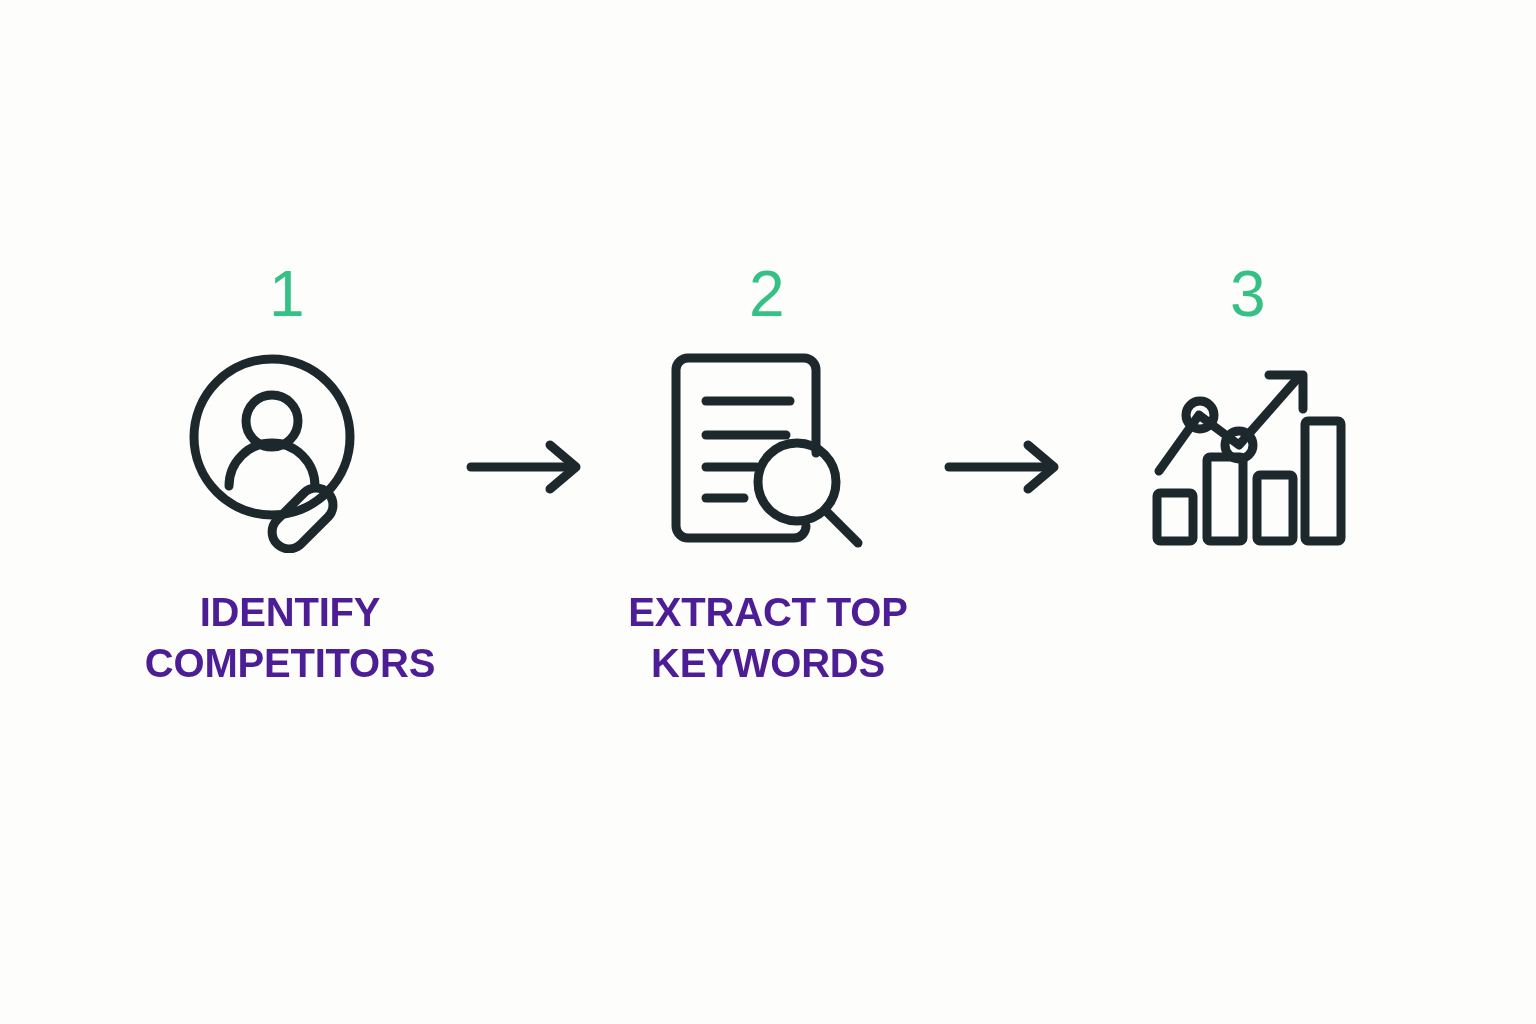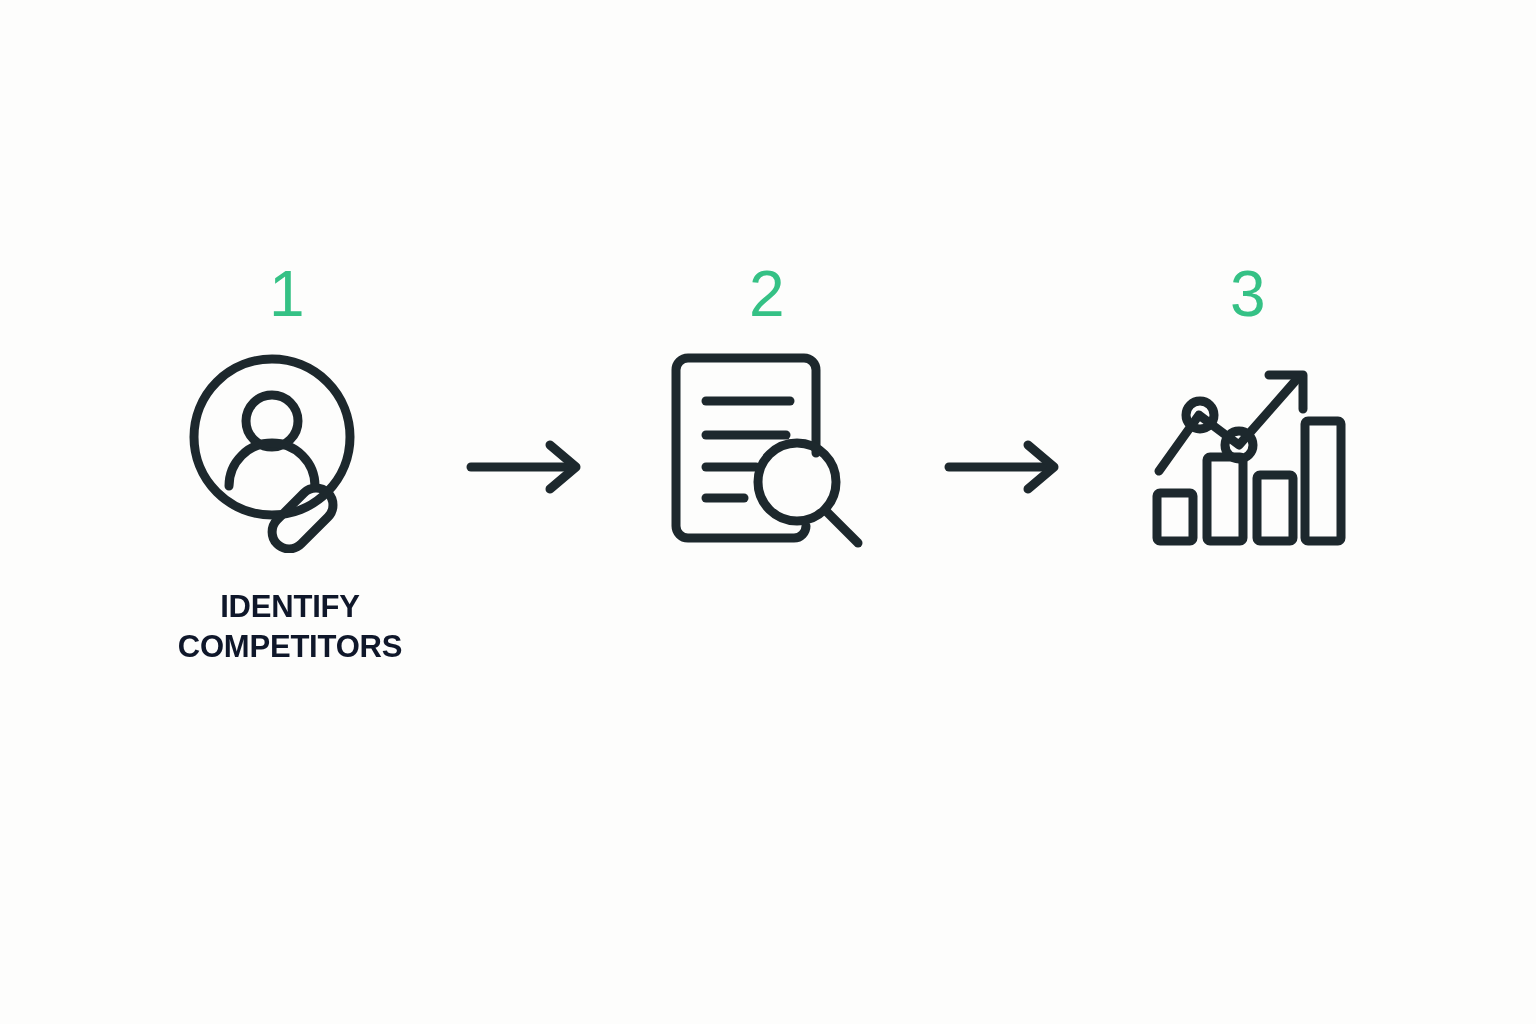--- a/index.html
+++ b/index.html
@@ -57,25 +57,25 @@
   .step-icon {
     margin-top: 22px;
     height: 205px;
     display: flex;
     align-items: center;
     justify-content: center;
   }
 
   .step-label {
     margin-top: 32px;
-    font-size: 31px;
+    font-size: 40px;
     font-weight: 700;
     line-height: 1.28;
     letter-spacing: -0.2px;
-    color: #0f172a;
+    color: #4c1d95;
     text-align: center;
     text-transform: uppercase;
     white-space: pre-line;
   }
 
   
   .step-1 .step-number { margin-left: -6px; }
   .step-1 .step-icon   { margin-left: -8px; }
 
   .step-2 .step-number { margin-left: -2px; }
@@ -141,20 +141,22 @@
           <line x1="40" y1="48" x2="124" y2="48"></line>
           <line x1="40" y1="82" x2="120" y2="82"></line>
           <line x1="40" y1="114" x2="90" y2="114"></line>
           <line x1="40" y1="145" x2="78" y2="145"></line>
 
           <circle cx="131" cy="129" r="39"></circle>
           <line x1="159" y1="157" x2="192" y2="190"></line>
         </svg>
       </div>
 
+      <div class="step-label">EXTRACT TOP
+KEYWORDS</div>
     </div>
 
     <div class="connector">
       <svg width="126" height="60" viewBox="0 0 126 60" fill="none" stroke="#1d282d" stroke-width="9" stroke-linecap="round" stroke-linejoin="round">
         <line x1="5" y1="30" x2="105" y2="30"></line>
         <polyline points="84,8 110,30 84,52"></polyline>
       </svg>
     </div>
 
     <div class="step step-3">

